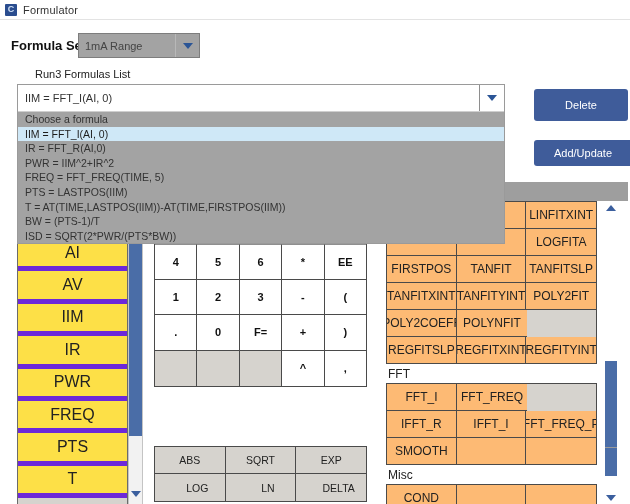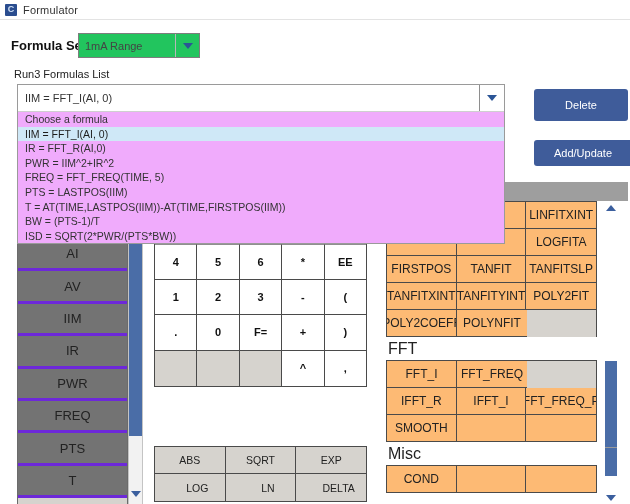--- a/index.html
+++ b/index.html
@@ -45,21 +45,21 @@
 
   
   .fset-label {
     position: absolute; left: 11px; top: 38px;
     font-size: 13px; font-weight: bold; color: #111;
   }
   .fset-combo {
     position: absolute; left: 78px; top: 33px;
     width: 122px; height: 25px;
     border: 1px solid #7d7d7d;
-    background: #22c55e;
+    background: #a3a3a3;
     box-sizing: border-box;
     display: flex; align-items: stretch;
   }
   .fset-combo .val {
     flex: 1; display: flex; align-items: center;
     padding-left: 6px; font-size: 11px; color: #444;
   }
   .fset-combo .arrowbox {
     width: 23px;
     border-left: 1px solid #b8b8b8;
@@ -79,21 +79,21 @@
   }
   .tri-dn.sm2 {
     width: 0; height: 0;
     border-left: 5px solid transparent;
     border-right: 5px solid transparent;
     border-top: 6px solid #3b5f9e;
   }
 
   
   .list-caption {
-    position: absolute; left: 14px; top: 68px;
+    position: absolute; left: 35px; top: 68px;
     font-size: 11px; color: #222;
   }
 
   .combo-open {
     position: absolute; left: 17px; top: 84px;
     width: 488px;
     border: 1px solid #9a9a9a;
     background: #ffffff;
     box-sizing: border-box;
     z-index: 40;
@@ -107,21 +107,21 @@
   .combo-open .field .txt {
     flex: 1; display: flex; align-items: center;
     padding-left: 7px; font-size: 11px; color: #333;
   }
   .combo-open .field .arrowbox {
     width: 24px;
     border-left: 1px solid #8e8e8e;
     display: flex; align-items: center; justify-content: center;
   }
   .dd-list {
-    background: #f0abfc;
+    background: #a3a3a3;
   }
   .dd-item {
     height: 14.6px;
     line-height: 14.6px;
     padding-left: 7px;
     font-size: 10.5px;
     color: #333;
     white-space: nowrap;
     overflow: hidden;
   }
@@ -160,24 +160,24 @@
     width: 111px; height: 266px;
     border: 1px solid #6b6b6b;
     border-bottom: none;
     box-sizing: border-box;
     background: #d6d3ce;
     overflow: hidden;
     z-index: 10;
   }
   .varlist .vitem {
     height: 32.4px;
-    border-bottom: 3px solid #6d28d9;
-    background: #737373;
-    display: flex; align-items: center; justify-content: center;
-    font-size: 13px;
+    border-bottom: 5px solid #6d28d9;
+    background: #fde047;
+    display: flex; align-items: center; justify-content: center;
+    font-size: 16px;
     color: #222;
     box-sizing: border-box;
   }
   .vscroll {
     position: absolute; left: 128px; top: 238px;
     width: 15px; height: 266px;
     background: #f2f2f2;
     border: 1px solid #c4c4c4;
     border-top: none; border-bottom: none;
     box-sizing: border-box;
@@ -244,21 +244,21 @@
   .functbl .frow:last-child .fcell { border-bottom: none; margin-left: 15px; }
 
   
   .palette {
     position: absolute; left: 386px; top: 201px;
     width: 212px; height: 303px;
     overflow: hidden;
     z-index: 8;
   }
   .pal-group-label {
-    font-size: 16px; color: #222;
+    font-size: 12px; color: #222;
     margin: 3px 0 2px 2px;
   }
   .pal-table {
     border: 1px solid #4a4a4a;
     border-bottom: none;
     box-sizing: border-box;
     width: 211px;
     background: #d6d3ce;
   }
   .pal-row { display: flex; }
@@ -351,20 +351,25 @@
             <div class="pal-cell">TANFITSLP</div>
           </div>
           <div class="pal-row">
             <div class="pal-cell">TANFITXINT</div>
             <div class="pal-cell">TANFITYINT</div>
             <div class="pal-cell">POLY2FIT</div>
           </div>
           <div class="pal-row">
             <div class="pal-cell">POLY2COEFF</div>
             <div class="pal-cell">POLYNFIT</div>
+          </div>
+          <div class="pal-row">
+            <div class="pal-cell">REGFITSLP</div>
+            <div class="pal-cell">REGFITXINT</div>
+            <div class="pal-cell">REGFITYINT</div>
           </div>
         </div>
         <div class="pal-group-label">FFT</div>
         <div class="pal-table">
           <div class="pal-row">
             <div class="pal-cell">FFT_I</div>
             <div class="pal-cell">FFT_FREQ</div>
           </div>
           <div class="pal-row">
             <div class="pal-cell">IFFT_R</div>

